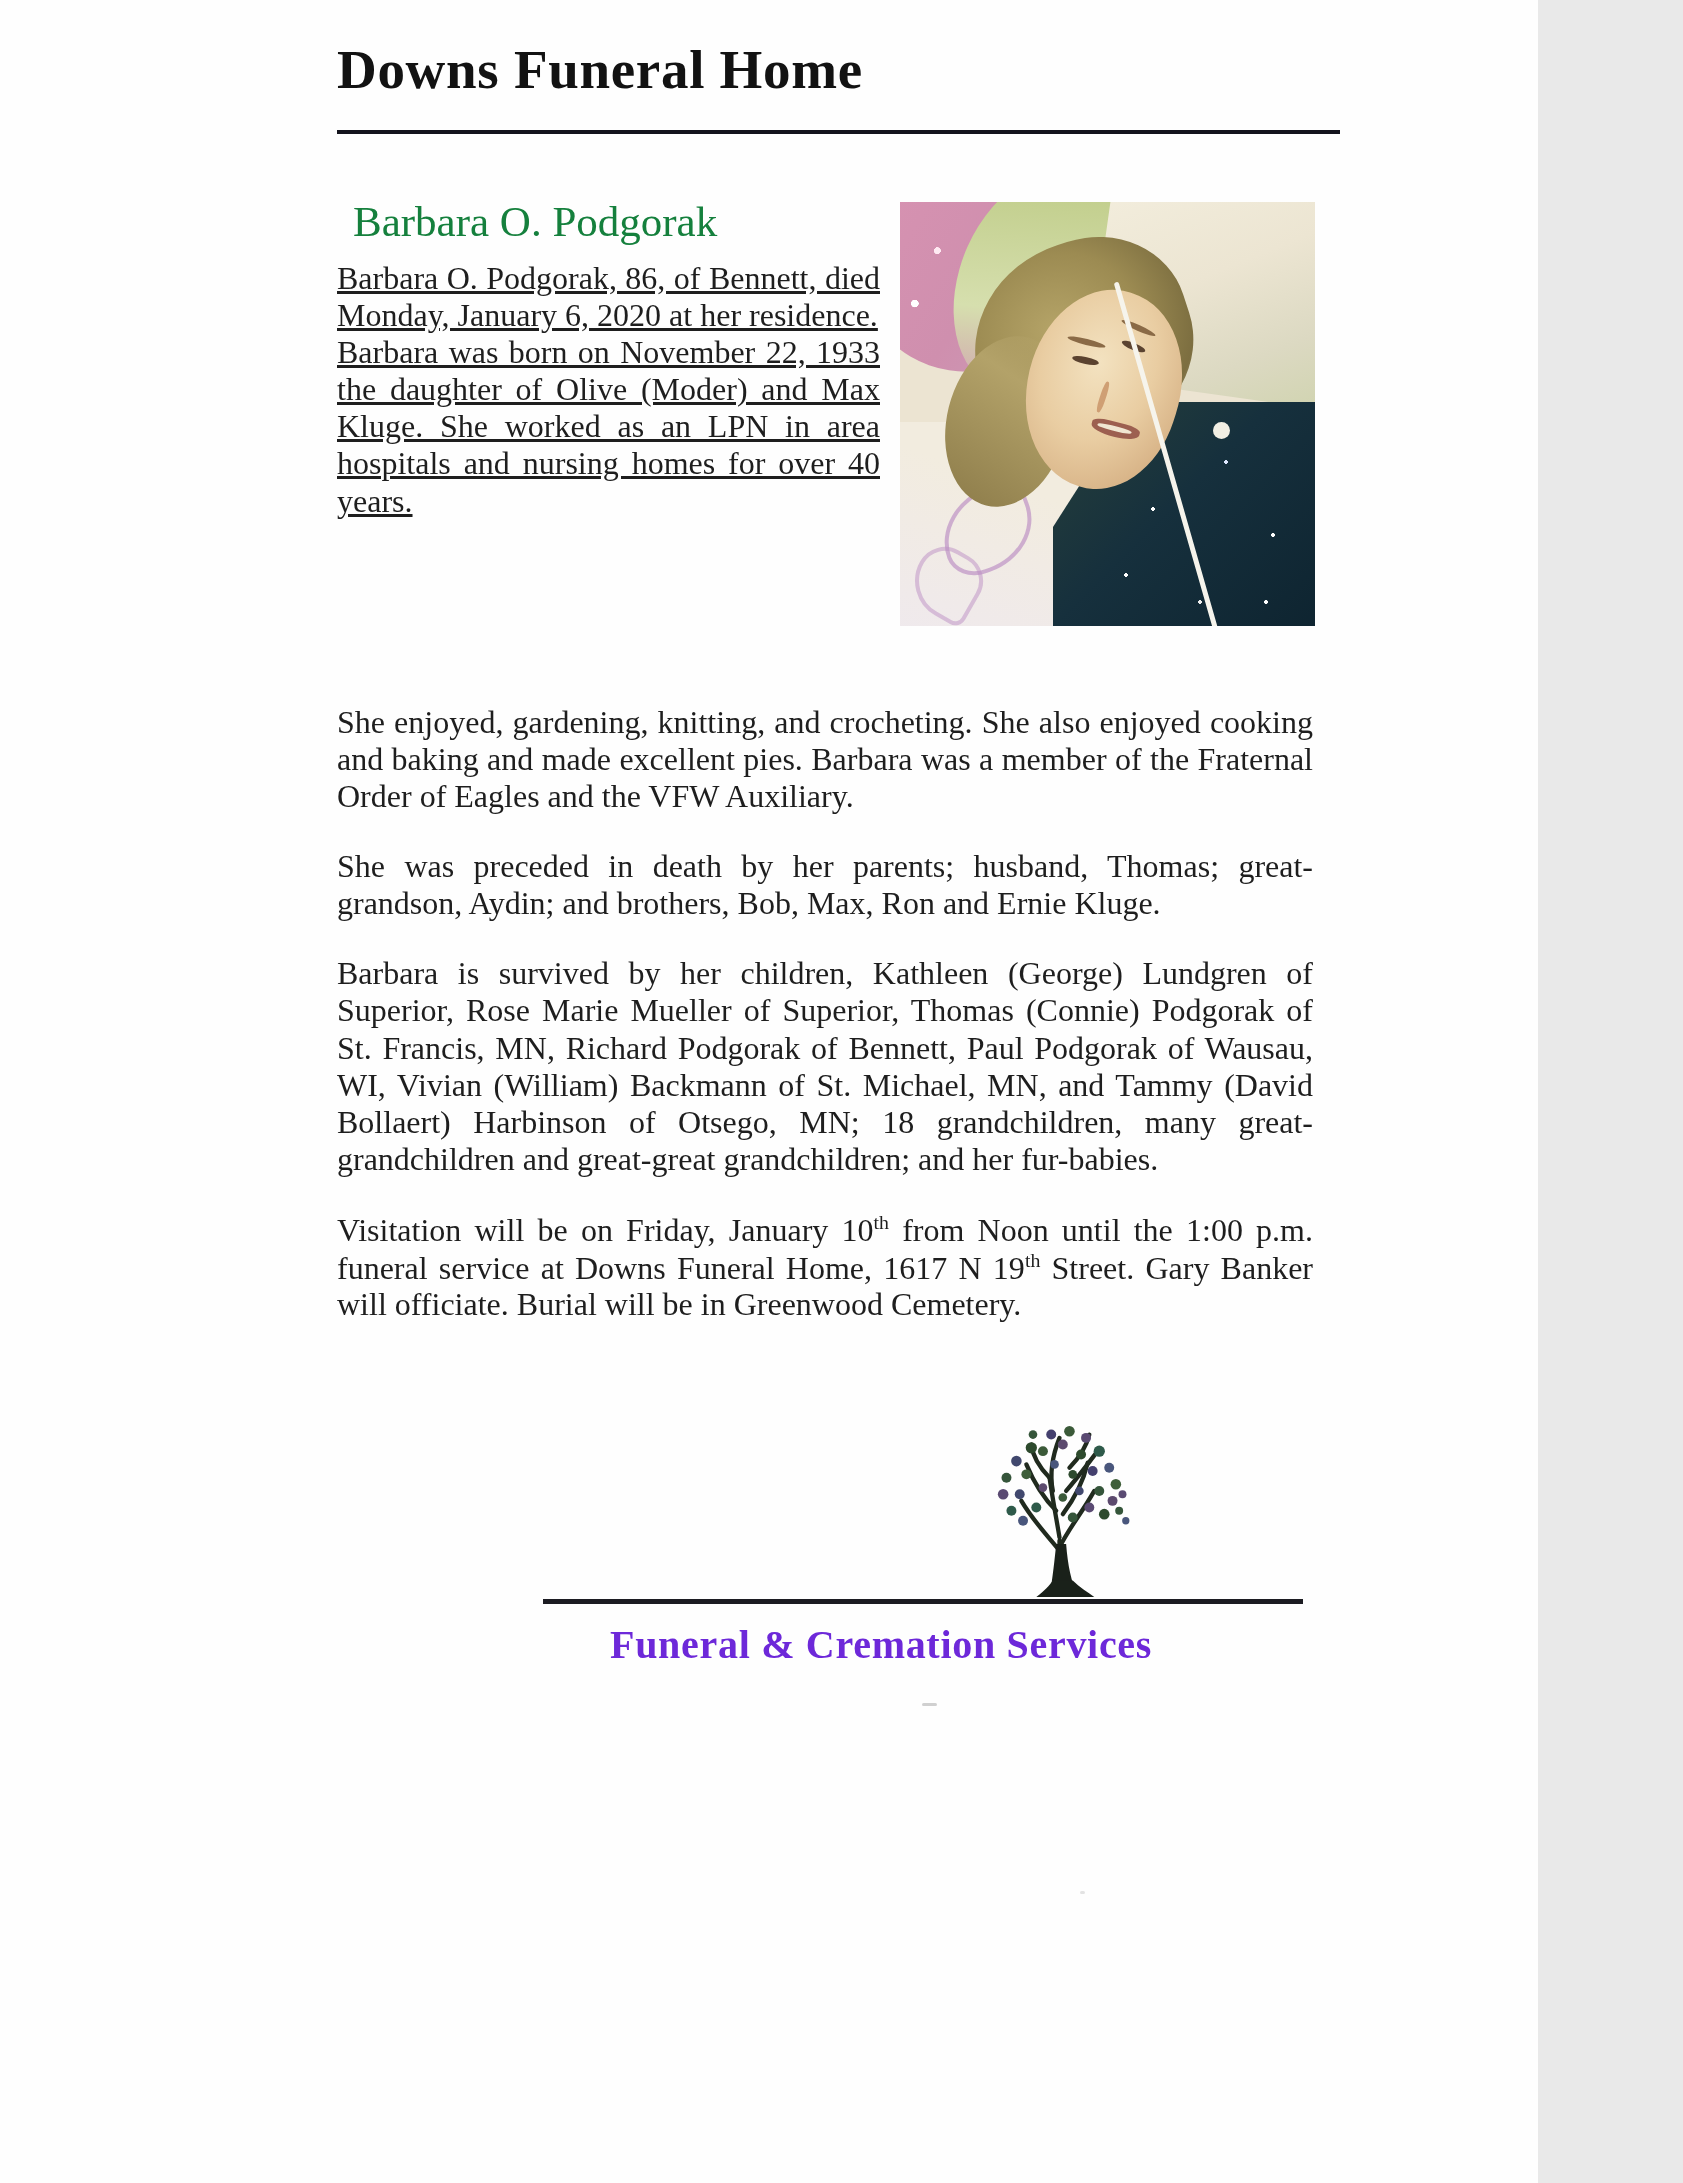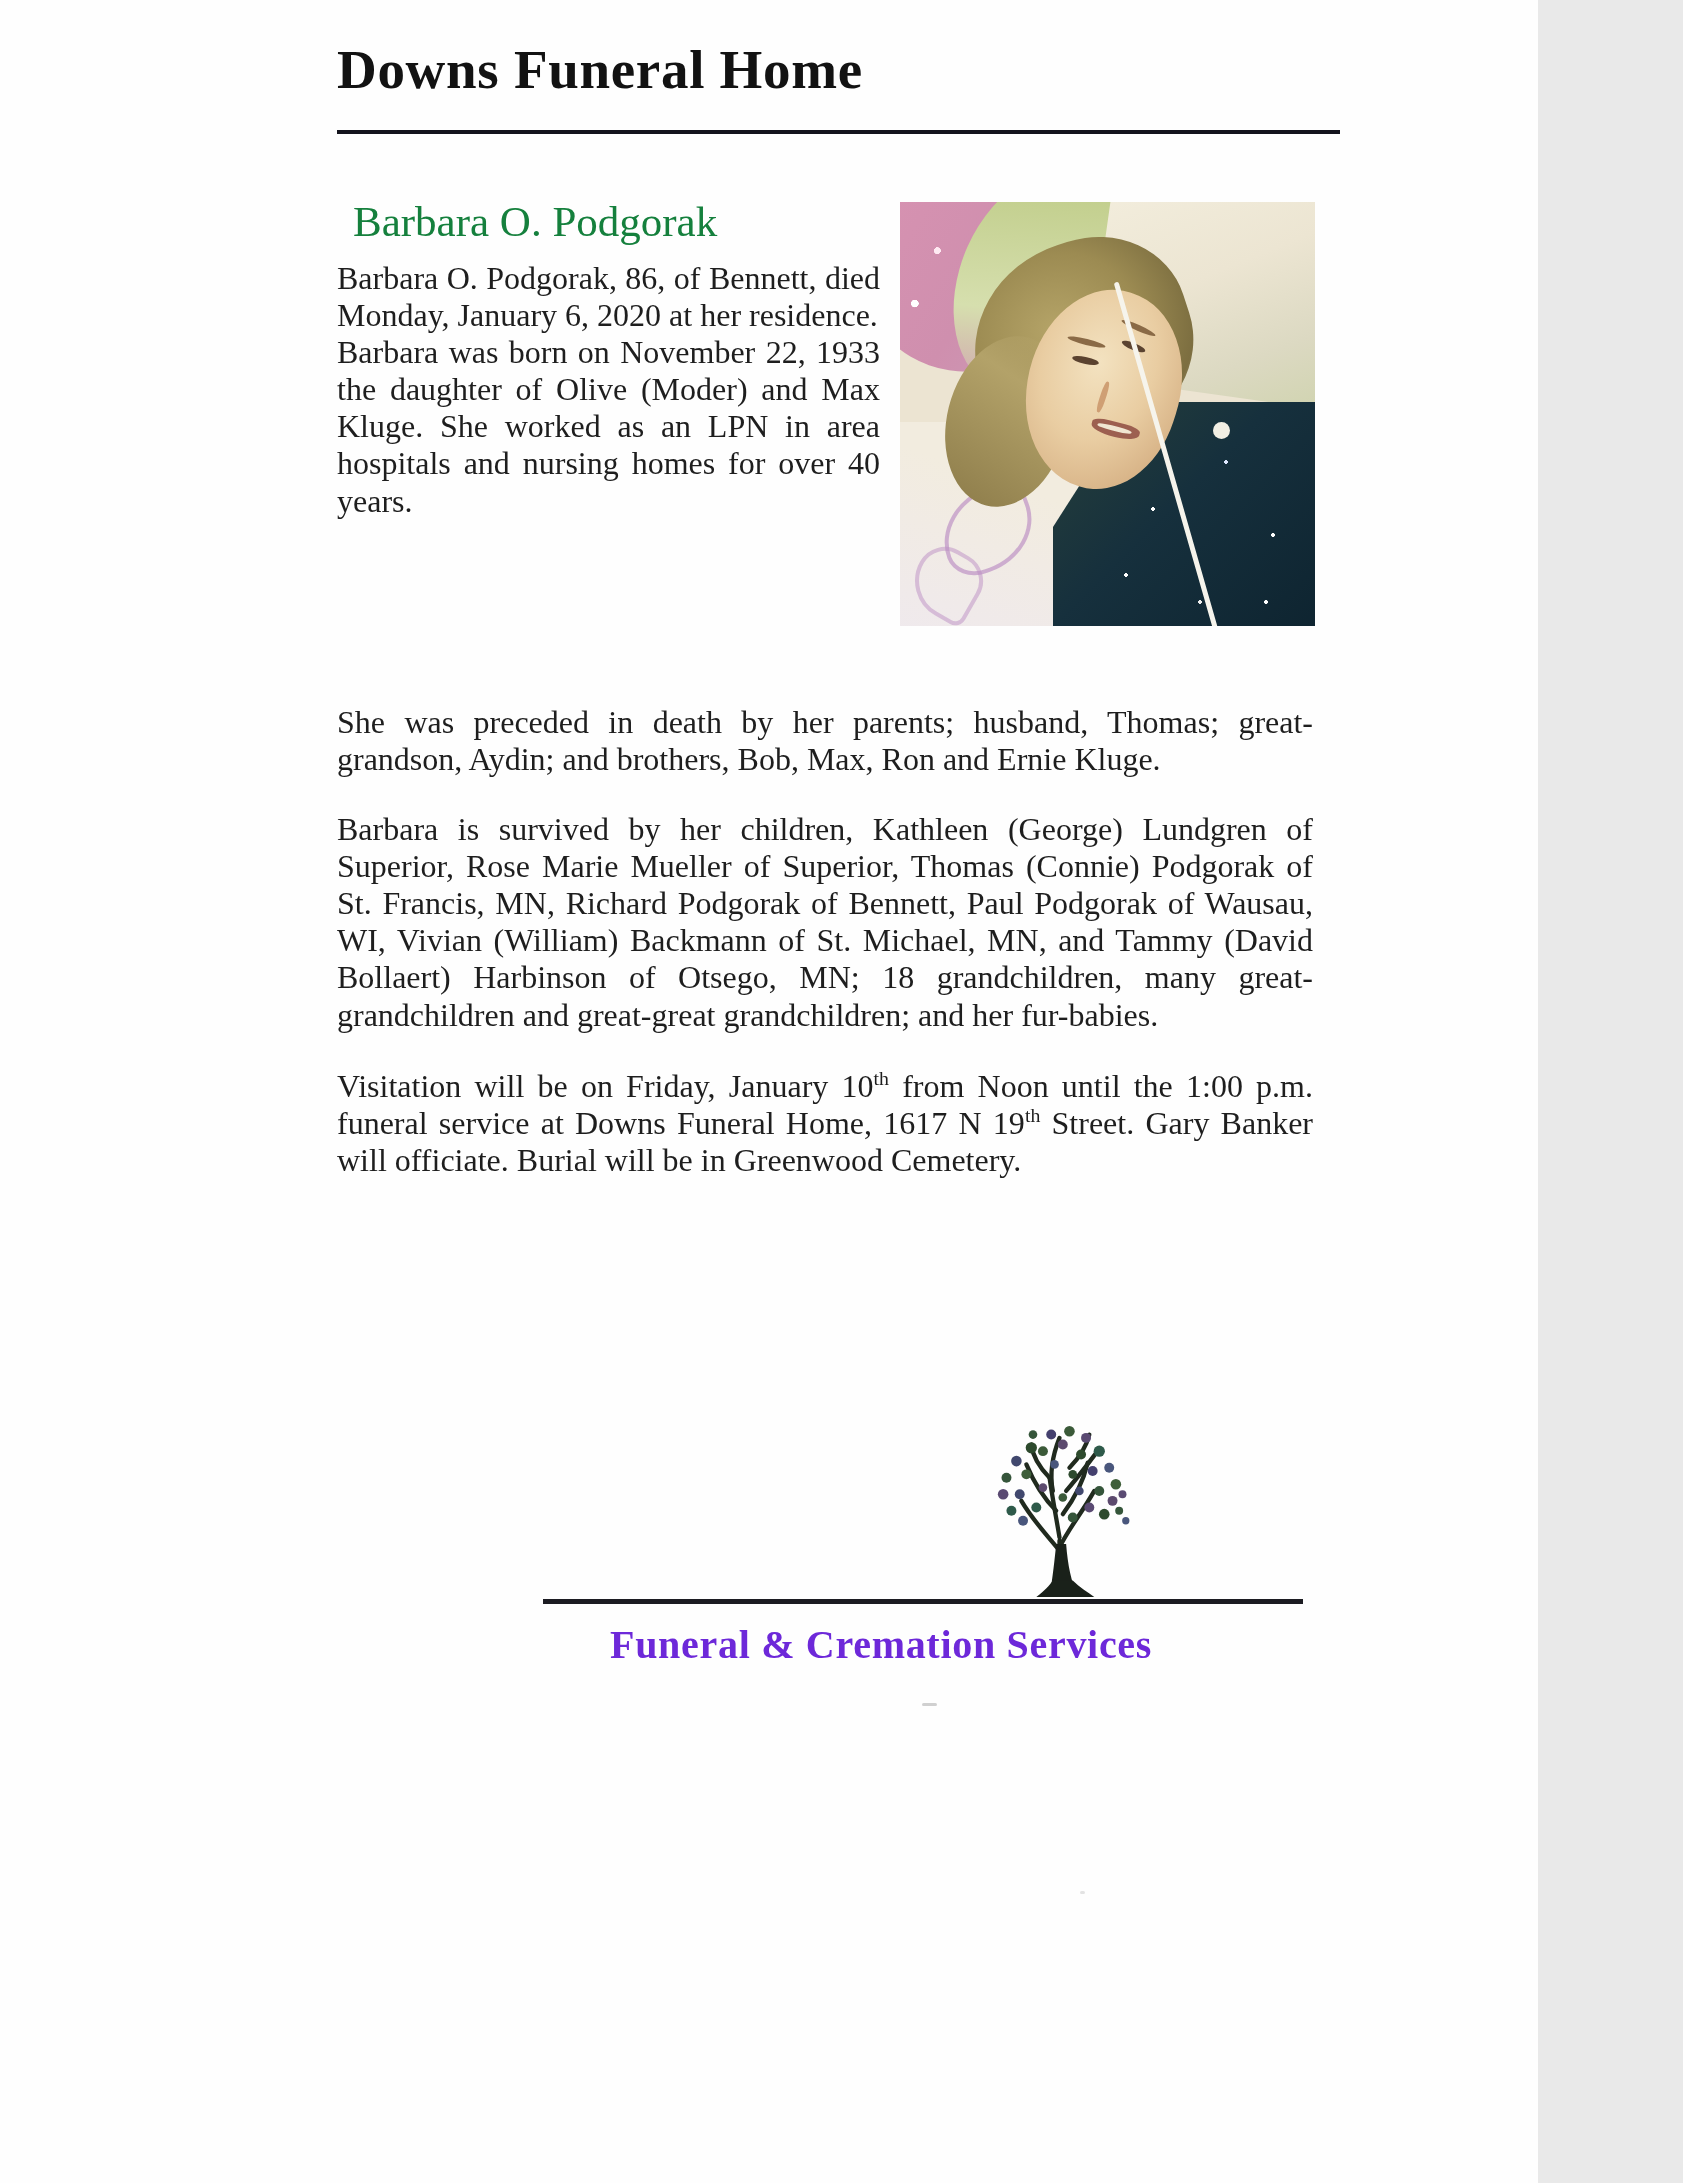--- a/index.html
+++ b/index.html
@@ -14,21 +14,21 @@
   .content{position:absolute;left:337px;top:0;width:976px;}
   .masthead{margin:0;padding-top:41px;font-size:55px;font-weight:bold;
     letter-spacing:0.7px;color:#121212;line-height:1.05;}
   .head-rule{width:1003px;height:4px;background:#14141d;margin-top:31px;}
   .top-section{position:relative;margin-top:65px;min-height:440px;}
   .narrow{width:543px;}
   .obit-name{margin:16px;font-size:43px;font-weight:normal;color:#15803d;line-height:1.05;}
   .obit-dates{margin:37px 0 0 0;font-size:31px;color:#1d1d1d;}
   p.body-par{font-size:32px;line-height:1.16;margin:0 0 33px 0;
     text-align:justify;color:#1e1e1e;}
-  .narrow p.body-par{margin-bottom:0;}
+  .narrow p.body-par{margin-bottom:0;text-decoration:underline;}
   .flow-pars{margin-top:65px;}
   sup{font-size:62%;}
   
   .photo{position:absolute;left:563px;top:3.3px;width:415px;height:424px;
     background:#ece4d2;overflow:hidden;}
   .photo *{position:absolute;}
   .ph-pink{left:-40px;top:-53px;width:240px;height:220px;border-radius:45%;
     background:
       radial-gradient(circle 7.3px at 27px 40px,#fff 55%,transparent 60%),
       radial-gradient(circle 6px at 80px 93px,#ffe9f2 55%,transparent 60%),
@@ -126,20 +126,21 @@
         <div class="ph-eye2"></div>
         <div class="ph-nose"></div>
         <div class="ph-mouth"></div>
         <div class="ph-mouth-in"></div>
         <div class="ph-cord"></div>
         <div class="ph-cord2"></div>
       </div>
     </div>
 
     <div class="flow-pars">
+      <p class="body-par">She enjoyed, gardening, knitting, and crocheting. She also enjoyed cooking and baking and made excellent pies. Barbara was a member of the Fraternal Order of Eagles and the VFW Auxiliary.</p>
       <p class="body-par">She was preceded in death by her parents; husband, Thomas; great-grandson, Aydin; and brothers, Bob, Max, Ron and Ernie Kluge.</p>
       <p class="body-par">Barbara is survived by her children, Kathleen (George) Lundgren of Superior, Rose Marie Mueller of Superior, Thomas (Connie) Podgorak of St. Francis, MN, Richard Podgorak of Bennett, Paul Podgorak of Wausau, WI, Vivian (William) Backmann of St. Michael, MN, and Tammy (David Bollaert) Harbinson of Otsego, MN; 18 grandchildren, many great-grandchildren and great-great grandchildren; and her fur-babies.</p>
       <p class="body-par"><span>Visitation will be on Friday, January 10</span><sup><span>th</span></sup><span> from Noon until the 1:00 p.m. funeral service at Downs Funeral Home, 1617 N 19</span><sup><span>th</span></sup><span> Street. Gary Banker will officiate. Burial will be in Greenwood Cemetery.</span></p>
     </div>
   </div>
 
   <div class="logo-block">
     <div class="logo-row">
       <span class="logo-tree">
         <svg width="167" height="179" viewBox="0 0 100 108">

